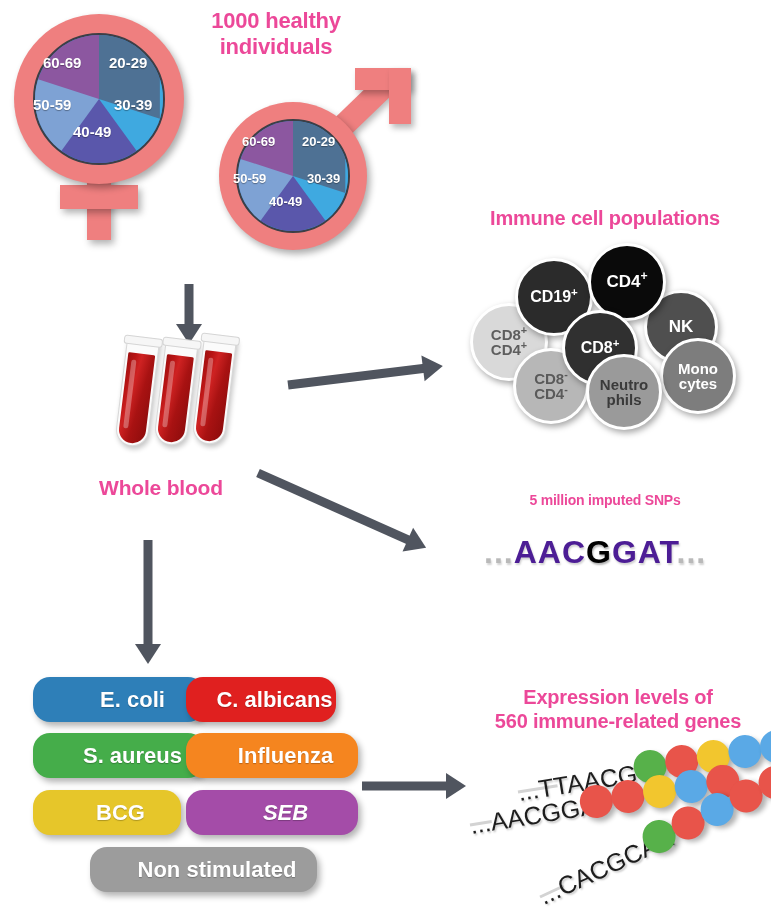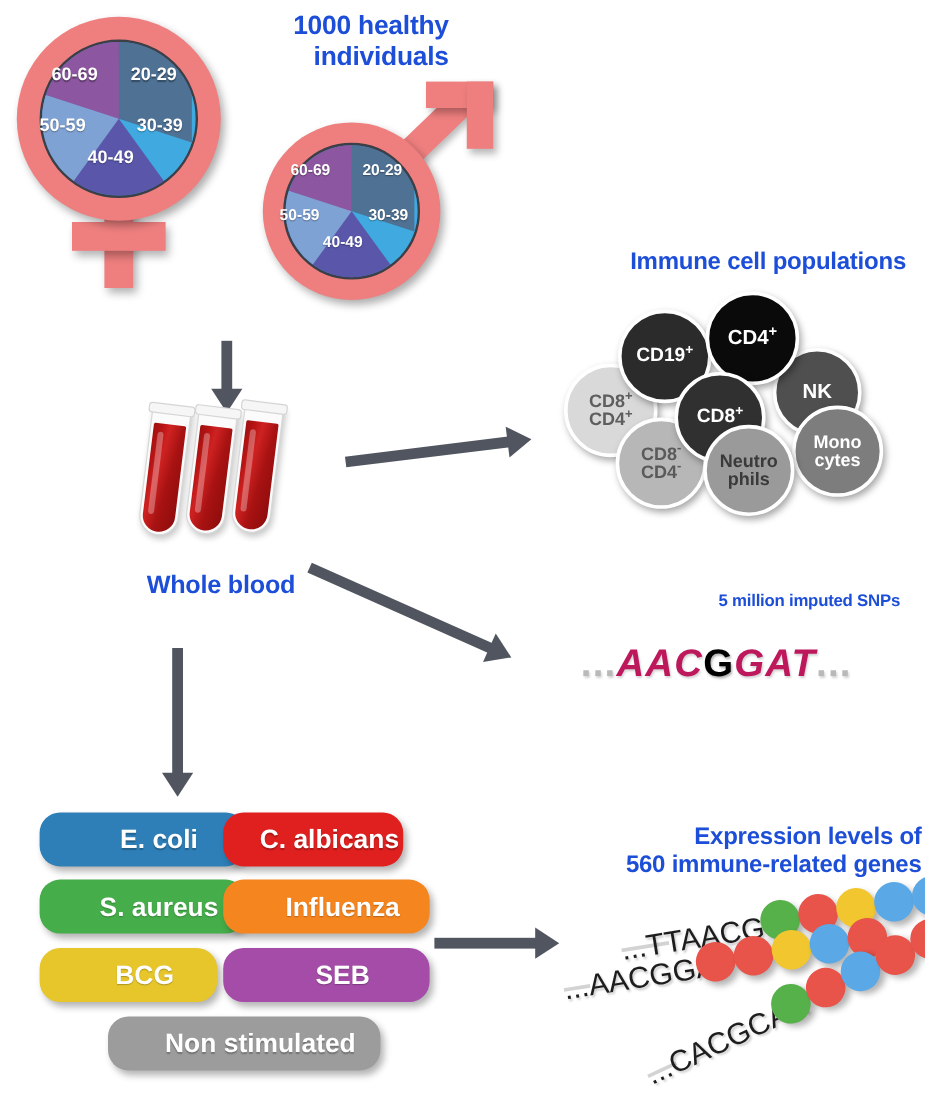--- a/index.html
+++ b/index.html
@@ -1,21 +1,21 @@
 <!DOCTYPE html>
 <html><head>
 <meta charset="utf-8">
 <style>
   html,body{margin:0;padding:0;background:#ffffff;}
   body{width:771px;height:922px;position:relative;overflow:hidden;
        font-family:"Liberation Sans","DejaVu Sans",sans-serif;}
   .stage{position:absolute;left:0;top:0;width:771px;height:922px;background:#fff;}
 
   
-  .title{position:absolute;font-weight:bold;color:#1d4ed8;text-align:right;line-height:1.18;
+  .title{position:absolute;font-weight:bold;color:#ec4899;text-align:center;line-height:1.18;
          letter-spacing:-0.2px;}
 
   
   .sym{position:absolute;}
   .ring{position:absolute;border-radius:50%;background:#ef7f7f;
         box-shadow:3px 4px 7px rgba(0,0,0,.33);}
   .pie-wrap{position:absolute;border-radius:50%;overflow:hidden;
             border:2px solid #3c3f46;box-sizing:border-box;background:#3f81c4;}
   .slice{position:absolute;left:50%;top:50%;width:50%;height:50%;
          transform-origin:0% 0%;}
@@ -53,21 +53,21 @@
   .cell{position:absolute;border-radius:50%;display:flex;align-items:center;
         justify-content:center;text-align:center;font-weight:bold;
         border:3px solid #ffffff;box-sizing:border-box;
         box-shadow:2px 3px 6px rgba(0,0,0,.35);line-height:1.03;}
   .cell sup{font-size:.72em;vertical-align:super;line-height:0;}
 
   
   .snprow{position:absolute;white-space:nowrap;font-weight:bold;
           font-family:"Liberation Sans","DejaVu Sans",sans-serif;}
   .snprow .dim{color:#b9b9b9;text-shadow:1px 2px 2px rgba(0,0,0,.18);}
-  .snprow .mid{color:#be185d;text-shadow:1px 2px 2px rgba(0,0,0,.18);font-style:italic;}
+  .snprow .mid{color:#4c1d95;text-shadow:1px 2px 2px rgba(0,0,0,.18);}
   .snprow .hl{color:#000;text-shadow:1px 2px 2px rgba(0,0,0,.3);}
 
   
   .stim{position:absolute;border-radius:17px;display:flex;align-items:center;
         justify-content:center;color:#fff;font-weight:bold;
         box-shadow:3px 4px 6px rgba(0,0,0,.3);
         text-shadow:0 1px 1px rgba(0,0,0,.25);padding-left:27px;}
 
   
   .strand{position:absolute;transform-origin:0% 50%;display:flex;align-items:center;}
@@ -205,21 +205,21 @@
   <div class="snprow" style="left:484px;top:534px;font-size:32px;letter-spacing:1px;">
     <span class="dim">...</span><span class="mid">AAC</span><span class="hl">G</span><span class="mid">GAT</span><span class="dim">...</span>
   </div>
 
   <div style="position:absolute;left:0;top:0;width:400px;height:922px;">
     <div class="stim" style="left:33px;top:677px;width:145px;height:45px;background:#2e7fb8;font-size:22px;">E. coli</div>
     <div class="stim" style="left:186px;top:677px;width:123px;height:45px;background:#e0201f;font-size:22px;">C. albicans</div>
     <div class="stim" style="left:33px;top:733px;width:145px;height:45px;background:#45ad4a;font-size:22px;">S. aureus</div>
     <div class="stim" style="left:186px;top:733px;width:145px;height:45px;background:#f5851f;font-size:22px;">Influenza</div>
     <div class="stim" style="left:33px;top:790px;width:121px;height:45px;background:#e6c62a;font-size:22px;">BCG</div>
-    <div class="stim" style="left:186px;top:790px;width:145px;height:45px;background:#a44ca8;font-size:22px;">SEB</div>
+    <div class="stim" style="left:186px;top:790px;width:145px;height:45px;background:#a44ca8;font-size:22px;font-style:italic;">SEB</div>
     <div class="stim" style="left:90px;top:847px;width:200px;height:45px;background:#9c9c9c;font-size:22px;">Non stimulated</div>
   </div>
 
   <div class="arrow" style="left:362px;top:773px;width:110px;height:26px;">
     <div class="shaft" style="width:88px;"></div>
     <div class="head" style="left:84px;"></div>
   </div>
 
   <div class="title" style="left:468px;top:686px;width:300px;font-size:20px;">
     <div>Expression levels of</div>

